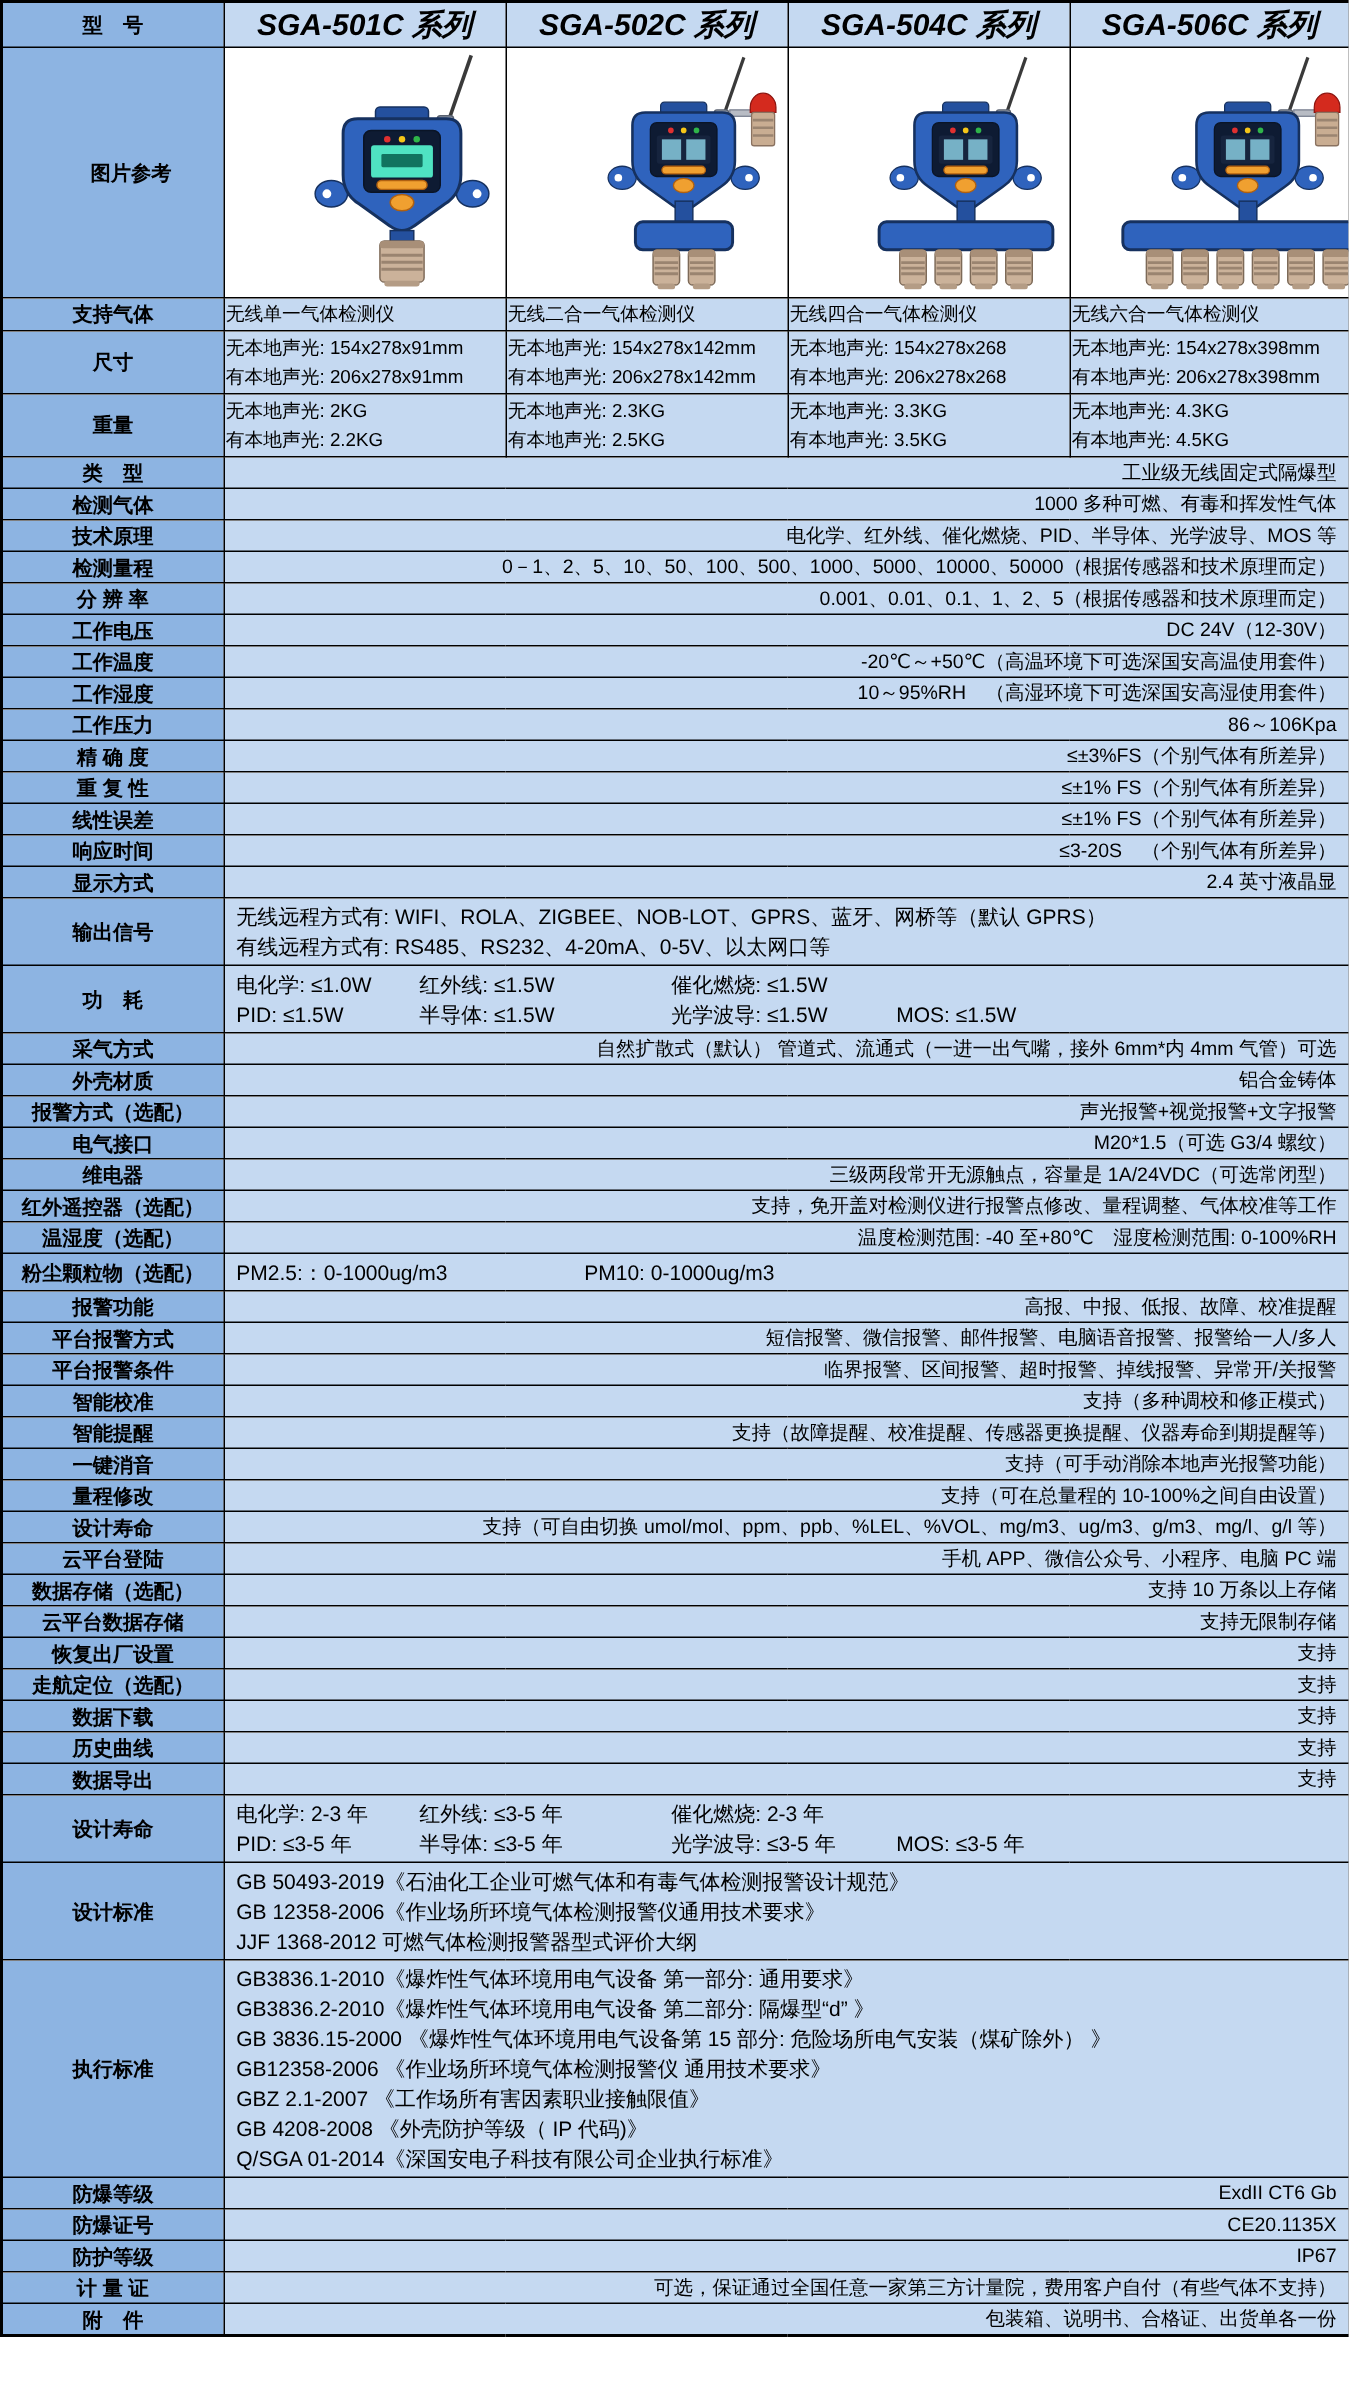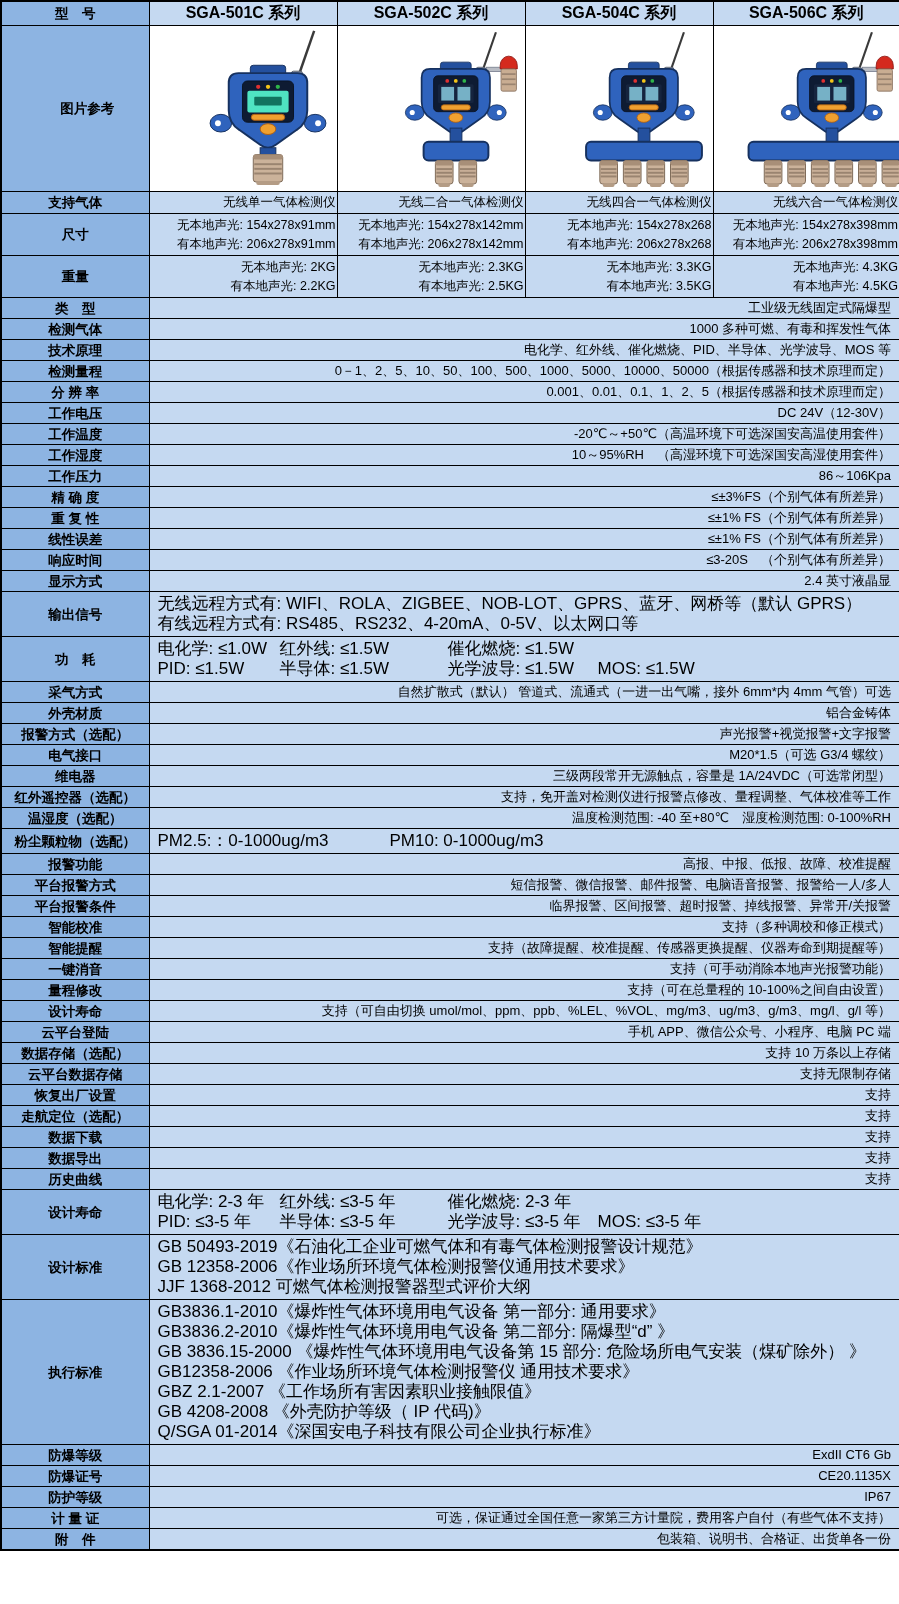--- a/index.html
+++ b/index.html
@@ -1,30 +1,30 @@
 <!DOCTYPE html>
 <html style="--lbl: #8DB4E2; --val: #C5D9F1; --bd: #000000;"><head>
 <meta charset="utf-8">
 <style>
   *{box-sizing:border-box;}
   html,body{margin:0;padding:0;background:#ffffff;}
   body{width:899px;font-family:"Liberation Sans","DejaVu Sans",sans-serif;color:#000;}
   table.spec{border-collapse:collapse;width:899px;table-layout:fixed;border:2px solid var(--bd,#000);}
   td{border:1px solid var(--bd,#000);overflow:hidden;vertical-align:middle;}
   td.lbl{background:var(--lbl,#8DB4E2);font-weight:bold;text-align:center;font-size:13.5px;padding:1px 1px;line-height:17px;}
-  td.model{background:var(--val,#C5D9F1);font-weight:bold;text-align:center;font-size:16px;}
+  td.model{background:var(--val,#C5D9F1);font-weight:bold;text-align:center;font-size:20px;font-style:italic;}
   tr.r-models td{height:24px;text-align:center;}
   tr.r-images td{height:163px;padding-left:25px;}
   td.imgcell{background:#ffffff;text-align:center;vertical-align:middle;padding:0;}
-  td.cval{background:var(--val,#C5D9F1);text-align:right;font-size:12.5px;}
+  td.cval{background:var(--val,#C5D9F1);text-align:left;font-size:12.5px;}
   tr.r-cells td{height:22px;}
   tr.r-cells2 td{height:42px;}
   td.cval div.cline{line-height:19px;}
   td.sp{background:var(--val,#C5D9F1);font-size:13px;padding:1px 8px;height:20px;line-height:18px;white-space:nowrap;text-align:right;}
-  td.multi{background:var(--val,#C5D9F1);font-size:17px;padding:2px 8px;}
+  td.multi{background:var(--val,#C5D9F1);font-size:14px;padding:2px 8px;}
   td.multi div.ln{line-height:20px;white-space:nowrap;}
   .gitem{display:inline-block;white-space:nowrap;}
   .g0{width:122px;} .g1{width:168px;} .g2{width:150px;}
   .two .g0{width:232px;}
 </style>
 </head>
 <body>
 
 <table class="spec">
   <colgroup>
@@ -454,25 +454,25 @@
       </tr>
       <tr class="r-span">
         <td class="lbl">走航定位（选配）</td>
         <td class="sp" colspan="4">支持</td>
       </tr>
       <tr class="r-span">
         <td class="lbl">数据下载</td>
         <td class="sp" colspan="4">支持</td>
       </tr>
       <tr class="r-span">
+        <td class="lbl">历史曲线</td>
+        <td class="sp" colspan="4">支持</td>
+      </tr>
+      <tr class="r-span">
         <td class="lbl">数据导出</td>
-        <td class="sp" colspan="4">支持</td>
-      </tr>
-      <tr class="r-span">
-        <td class="lbl">历史曲线</td>
         <td class="sp" colspan="4">支持</td>
       </tr>
       <tr class="r-grid">
         <td class="lbl">设计寿命</td>
         <td class="multi" colspan="4">
           <div class="ln"><span class="gitem g0">电化学: 2-3 年</span><span class="gitem g1">红外线: ≤3-5 年</span><span class="gitem g2">催化燃烧: 2-3 年</span></div>
           <div class="ln"><span class="gitem g0">PID: ≤3-5 年</span><span class="gitem g1">半导体: ≤3-5 年</span><span class="gitem g2">光学波导: ≤3-5 年</span><span class="gitem g3">MOS: ≤3-5 年</span></div>
         </td>
       </tr>
       <tr class="r-lines">

